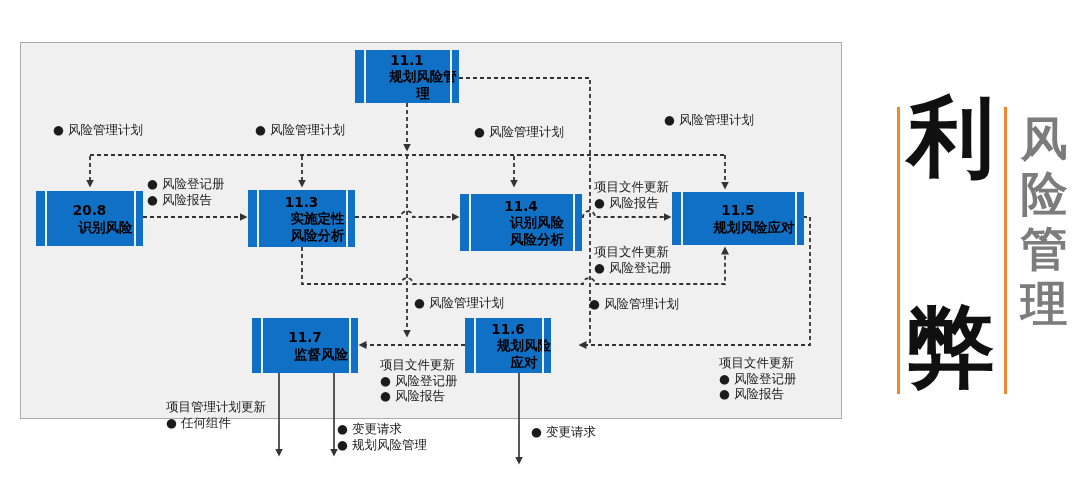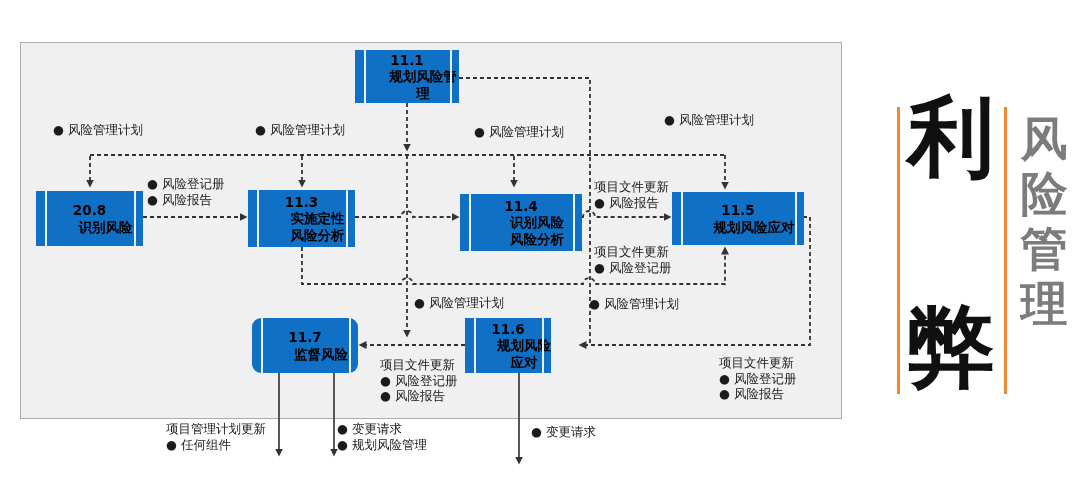--- a/index.html
+++ b/index.html
@@ -97,21 +97,21 @@
       </div>
       <div class="pbox" style="left: 460px; top: 194px; width: 122px; height: 57px;">
         <div class="pnum">11.4</div>
         <div class="pname">识别风险</div>
         <div class="pname">风险分析</div>
       </div>
       <div class="pbox" style="left: 672px; top: 192px; width: 132px; height: 53px;">
         <div class="pnum">11.5</div>
         <div class="pname">规划风险应对</div>
       </div>
-      <div class="pbox" style="left: 252px; top: 318px; width: 106px; height: 55px; border-radius: 9px;">
+      <div class="pbox" style="left: 252px; top: 318px; width: 106px; height: 55px;">
         <div class="pnum">11.7</div>
         <div class="pname">监督风险</div>
       </div>
       <div class="pbox" style="left: 465px; top: 318px; width: 86px; height: 55px;">
         <div class="pnum">11.6</div>
         <div class="pname">规划风险应对</div>
       </div>
     </div>
   <div id="labels">
       <div class="dlabel" style="left: 53px; top: 122px;">
@@ -147,21 +147,21 @@
       <div class="dlabel" style="left: 380px; top: 357px;">
         <div class="ln">项目文件更新</div>
         <div class="ln">● 风险登记册</div>
         <div class="ln">● 风险报告</div>
       </div>
       <div class="dlabel" style="left: 719px; top: 355px;">
         <div class="ln">项目文件更新</div>
         <div class="ln">● 风险登记册</div>
         <div class="ln">● 风险报告</div>
       </div>
-      <div class="dlabel" style="left: 166px; top: 421px;">
+      <div class="dlabel" style="left: 166px; top: 399px;">
         <div class="ln">项目管理计划更新</div>
         <div class="ln">● 任何组件</div>
       </div>
       <div class="dlabel" style="left: 337px; top: 421px;">
         <div class="ln">● 变更请求</div>
         <div class="ln">● 规划风险管理</div>
       </div>
       <div class="dlabel" style="left: 531px; top: 424px;">
         <div class="ln">● 变更请求</div>
       </div>

